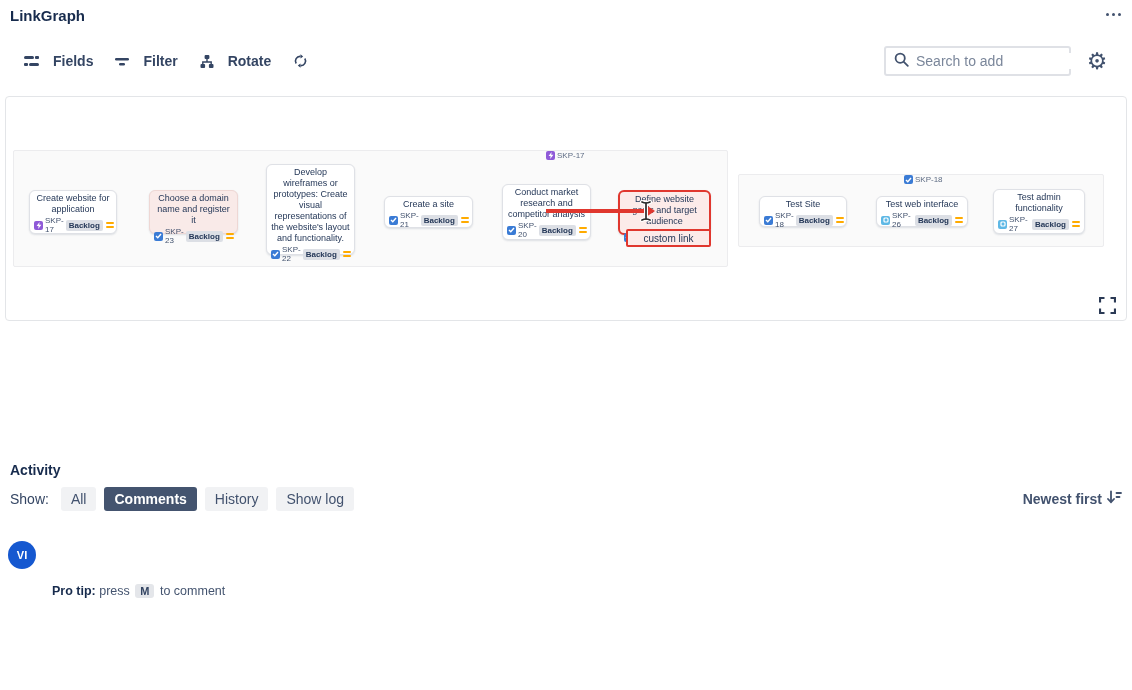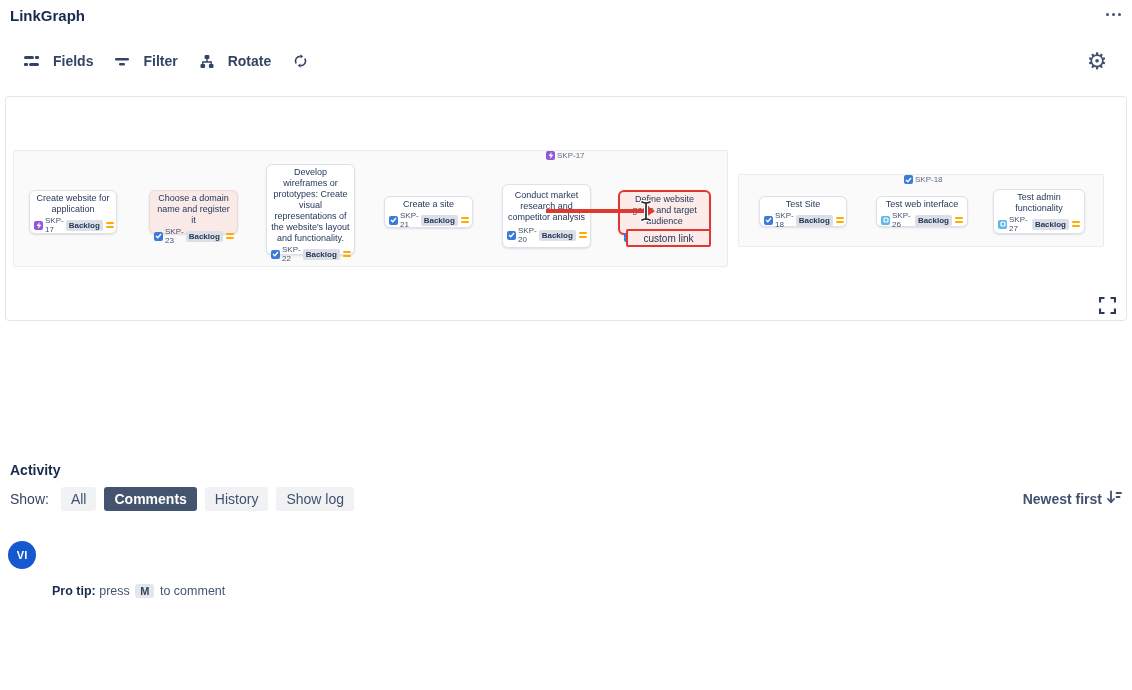--- a/index.html
+++ b/index.html
@@ -51,21 +51,21 @@
            padding:1px 3px; line-height:9px; }
   .prio { display:flex; flex-direction:column; gap:2px; margin-left:1px; }
   .prio i { display:block; width:8px; height:2px; border-radius:1px; background:#ffab00; }
   .card.pink { background:#f9eae8; border-color:#eed7d4; }
   .card.target { background:#fcebe9; border:2px solid #e0372e; }
 
   .c1 { left:23px;  top:93px; width:88px; height:44px; }
   .c2 { left:143px; top:93px; width:89px; height:44px; }
   .c3 { left:260px; top:67px; width:89px; height:91px; }
   .c4 { left:378px; top:99px; width:89px; height:32px; }
-  .c5 { left:496px; top:87px; width:89px; height:64px; }
+  .c5 { left:496px; top:87px; width:89px; height:56px; }
   .c6 { left:612px; top:93px; width:93px; height:45px; }
   .c7 { left:753px; top:99px; width:88px; height:31px; }
   .c8 { left:870px; top:99px; width:92px; height:31px; }
   .c9 { left:987px; top:92px; width:92px; height:45px; }
 
   .red-line { position:absolute; left:540px; top:112px; width:100px; height:4px; background:#e0372e; z-index:6; }
   .red-arrow { position:absolute; left:640px; top:108px; width:0; height:0; z-index:6;
                border-left:9px solid #e0372e; border-top:6px solid transparent; border-bottom:6px solid transparent; }
   .custom-link { position:absolute; left:620px; top:132px; width:85px; height:18px; z-index:7;
                  border:2px solid #e0372e; border-radius:2px; background:#fcebe9;
@@ -161,20 +161,31 @@
             </g>
             <g fill="#344563">
               <path d="M7.5 0.2 L10.2 2.4 L7.5 4.6 Z"></path>
               <path d="M7.5 9.4 L4.8 11.6 L7.5 13.8 Z"></path>
             </g>
           </svg>
       </span>
     </button>
   </div>
 
+  <div class="search-box">
+    <span>
+      <svg width="15" height="15" viewBox="0 0 15 15">
+          <g stroke="#42526e" stroke-width="1.8" fill="none">
+            <circle cx="6.2" cy="6.2" r="4.6"></circle>
+            <line x1="9.8" y1="9.8" x2="13.8" y2="13.8" stroke-linecap="round"></line>
+          </g>
+        </svg>
+    </span>
+    <input type="text" placeholder="Search to add" style="">
+  </div>
   <button class="gear-btn">⚙</button>
 
   <div class="graph-panel">
     <div class="band band1"></div>
     <div class="band band2"></div>
 
     <div class="group-label gl1">
       <span class="type-icon t-epic">
         <svg width="6" height="7" viewBox="0 0 6 7">
             <path d="M3.6 0 L0.6 4 H2.6 L2.2 7 L5.4 2.8 H3.2 Z" fill="#fff"></path>

